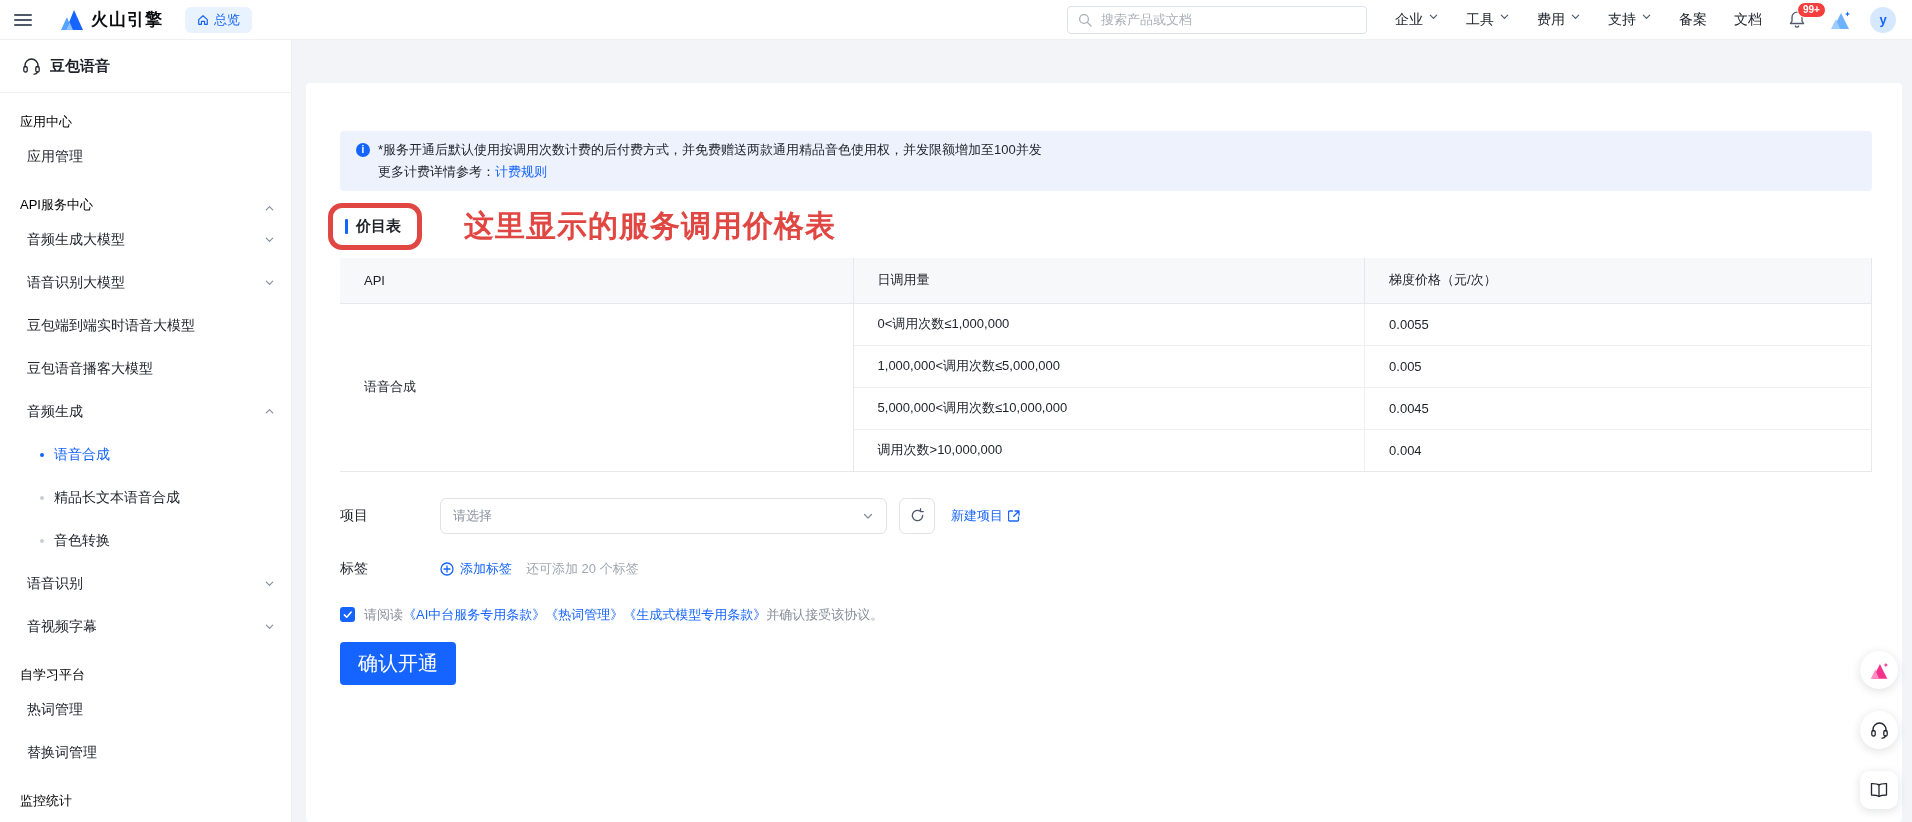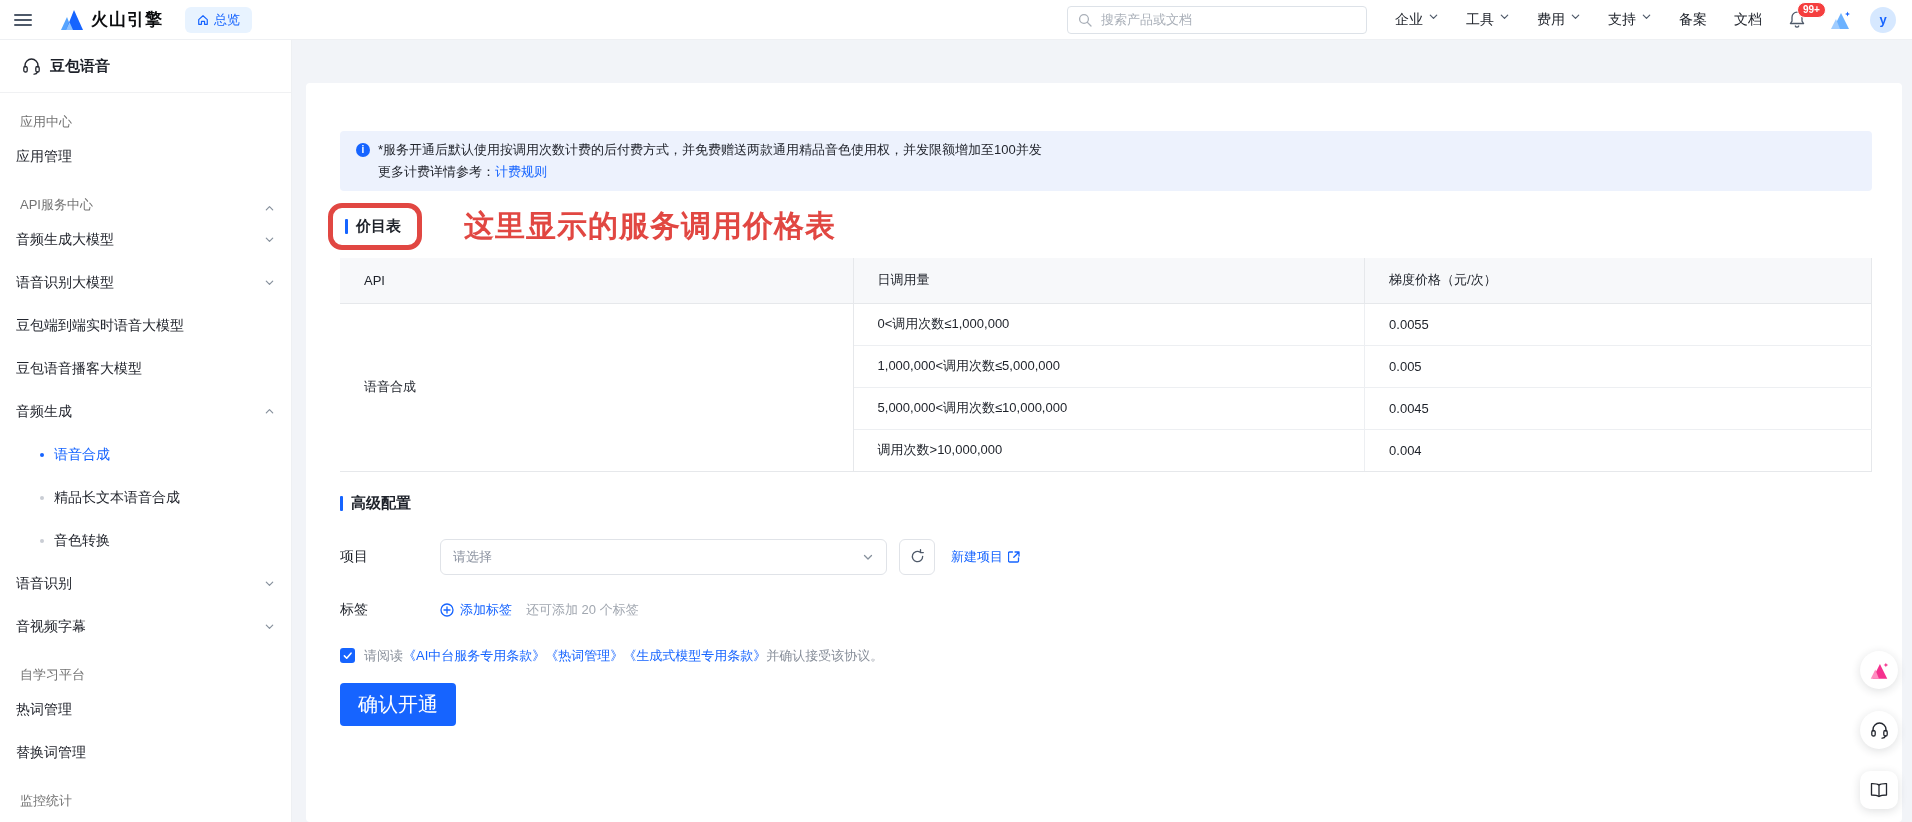--- a/index.html
+++ b/index.html
@@ -33,23 +33,23 @@
     color:#1664ff; font-weight:bold; display:flex; align-items:center; justify-content:center; cursor:pointer; }
 
   
   .layout { display:flex; height:782px; }
   .sidebar { width:292px; background:#fff; border-right:1px solid #eef0f3; overflow:hidden; flex:none; }
   .sidebar-header { height:53px; display:flex; align-items:center; gap:9px; padding-left:22px;
     border-bottom:1px solid #f0f1f3; }
   .sidebar-title { font-size:15px; font-weight:bold; color:#1d2129; }
   .menu { padding-top:2px; }
   .menu-section { height:40px; display:flex; align-items:flex-end; justify-content:space-between;
-    padding:0 16px 4px 20px; color:#737373; font-size:13px; }
+    padding:0 16px 4px 20px; color:#000000; font-size:13px; }
   .menu-item { height:43px; display:flex; align-items:center; justify-content:space-between;
-    padding:0 16px 0 16px; font-size:14px; color:#23262e; cursor:pointer;font-family:Liberation Mono, monospace; }
+    padding:0 16px 0 27px; font-size:14px; color:#23262e; cursor:pointer;font-family:Liberation Mono, monospace; }
   .menu-item .left { display:flex; align-items:center; }
   .menu-item .chev, .menu-section .chev { color:#86909c; }
   .menu-sub { padding-left:40px; }
   .dot { width:4px; height:4px; border-radius:50%; background:#c9cdd4; margin-right:10px; flex:none; }
   .menu-item.active { color:#1664ff; }
   .menu-item.active .dot { background:#1664ff; }
   .chev.up { transform:rotate(180deg); }
 
   
   .main { flex:1; padding:43px 10px 0 14px; }
@@ -363,24 +363,20 @@
               <td>5,000,000&lt;调用次数≤10,000,000</td>
               <td>0.0045</td>
             </tr>
             <tr>
               <td>调用次数&gt;10,000,000</td>
               <td>0.004</td>
             </tr>
           </tbody>
       </table>
 
-      <div class="section-title adv-title">
-        <span class="title-bar"></span>
-        <span>高级配置</span>
-      </div>
 
       <div class="form-row">
         <span class="form-label">项目</span>
         <div class="select">
           <span class="ph">请选择</span>
           <svg class="chev" width="12" height="12" viewBox="0 0 12 12">
               <path d="M2.5 4.5L6 8L9.5 4.5" fill="none" stroke="currentColor" stroke-width="1.3" stroke-linecap="round" stroke-linejoin="round"></path>
             </svg>
         </div>
         <div class="icon-btn">

